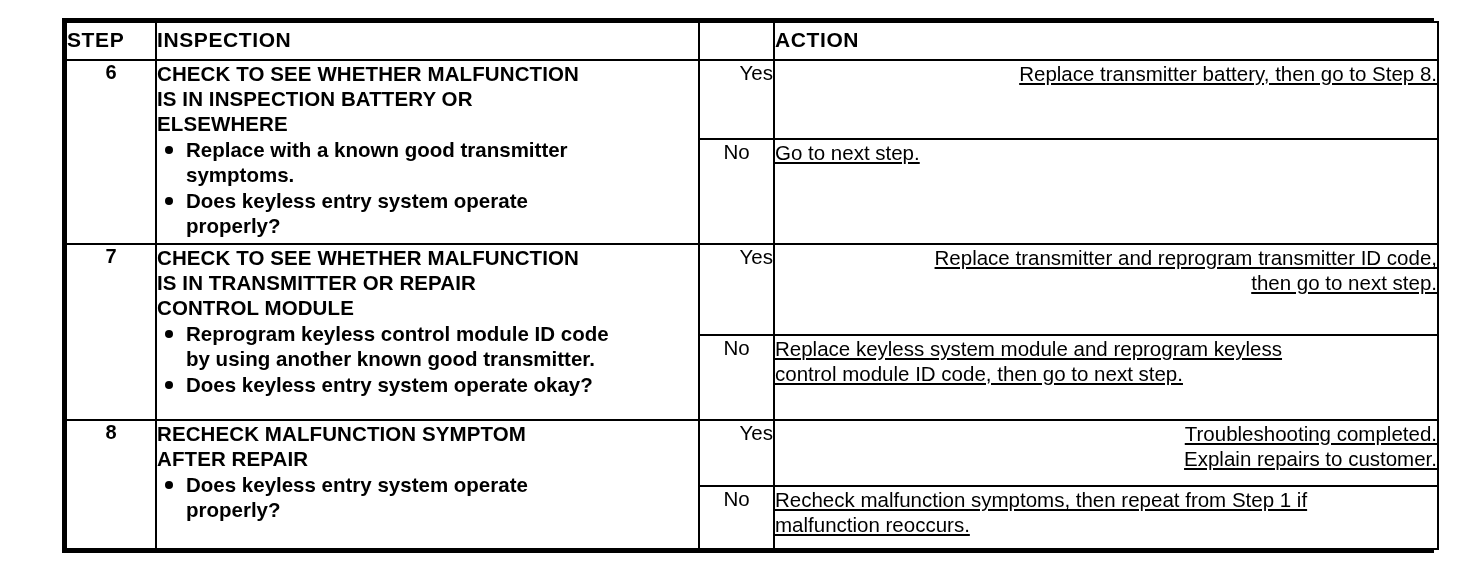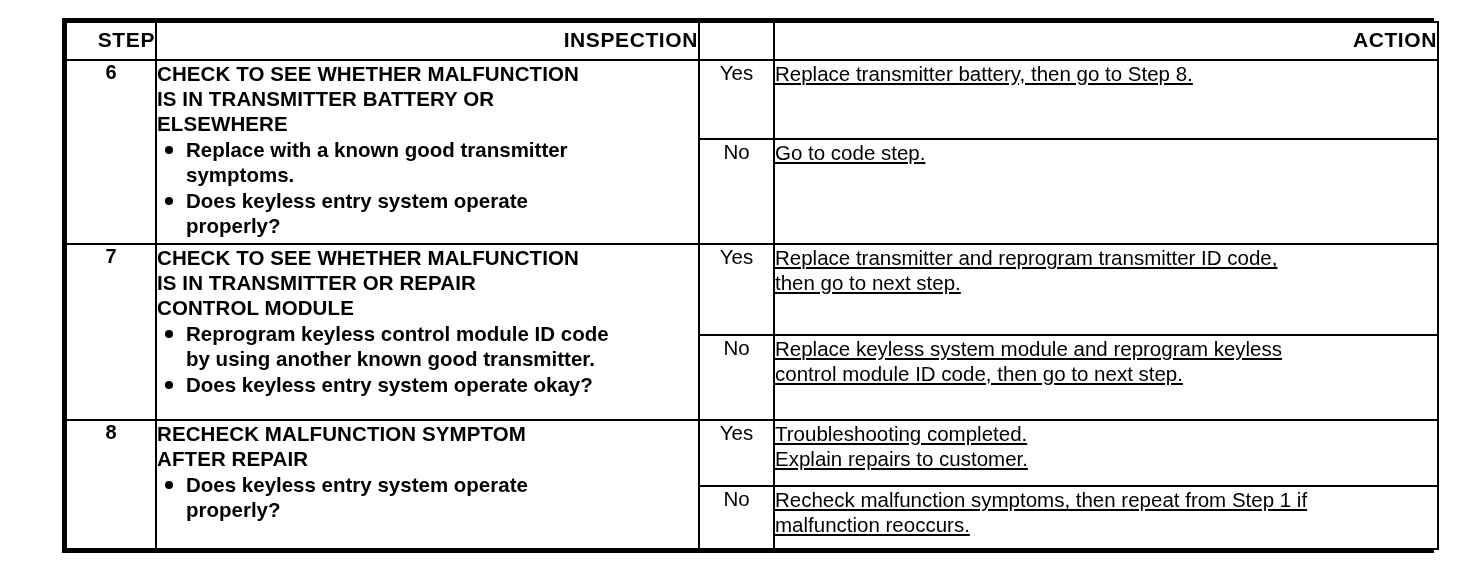--- a/index.html
+++ b/index.html
@@ -44,21 +44,21 @@
 
   
   col.c-step   { width: 90px; }
   col.c-insp   { width: 543px; }
   col.c-yesno  { width: 75px; }
   col.c-action { width: 664px; }
 
   
   tr.head-row { height: 37px; }
   .hdr {
-    text-align: right;
+    text-align: left;
     font-weight: bold;
     font-size: 21px;
     letter-spacing: 0.6px;
     line-height: 33px;
     border-bottom-width: 3px;
   }
   .hdr-blank { border-bottom-width: 3px; }
 
   
   .step-cell {
@@ -114,21 +114,21 @@
 
   
   .act-cell {
     padding: 6px 8px 8px 13px;
     font-size: 20.5px;
     line-height: 25px;
   }
   .act-cell .al { display: block; text-decoration: underline; }
 
   
-  .split-top    { border-bottom: 2px solid #000; }
+  .split-top    { border-bottom: 2px solid #000; text-align: right; }
   .row-sep-top  { border-top-width: 3px; }
 </style>
 </head>
 <body>
 
 <div id="sheet">
   <table class="tbl">
     <colgroup>
       <col class="c-step">
       <col class="c-insp">
@@ -142,21 +142,21 @@
         <td class="hdr">INSPECTION</td>
         <td class="hdr-blank"></td>
         <td class="hdr">ACTION</td>
       </tr>
 
       <tr style="height:77px;">
         <td class="step-cell row-sep-top" rowspan="2">6</td>
         <td class="insp-cell row-sep-top" rowspan="2">
           <div class="insp-title">
             <span class="tl">CHECK TO SEE WHETHER MALFUNCTION</span>
-            <span class="tl">IS IN TRANSMITTER BATTERY OR</span>
+            <span class="tl">IS IN INSPECTION BATTERY OR</span>
             <span class="tl">ELSEWHERE</span>
           </div>
           <ul class="bullets">
             <li>
               <span class="bullet-dot"></span>
               <span class="bl">Replace with a known good transmitter</span>
               <span class="bl">symptoms.</span>
             </li>
             <li>
               <span class="bullet-dot"></span>
@@ -166,21 +166,21 @@
           </ul>
         </td>
         <td class="yn-cell row-sep-top split-top">Yes</td>
         <td class="act-cell row-sep-top split-top">
           <span class="al">Replace transmitter battery, then go to Step 8.</span>
         </td>
       </tr>
       <tr style="height:102px;">
         <td class="yn-cell">No</td>
         <td class="act-cell">
-          <span class="al">Go to code step.</span>
+          <span class="al">Go to next step.</span>
         </td>
       </tr>
 
       <tr style="height:88px;">
         <td class="step-cell row-sep-top" rowspan="2">7</td>
         <td class="insp-cell row-sep-top" rowspan="2">
           <div class="insp-title">
             <span class="tl">CHECK TO SEE WHETHER MALFUNCTION</span>
             <span class="tl">IS IN TRANSMITTER OR REPAIR</span>
             <span class="tl">CONTROL MODULE</span>

